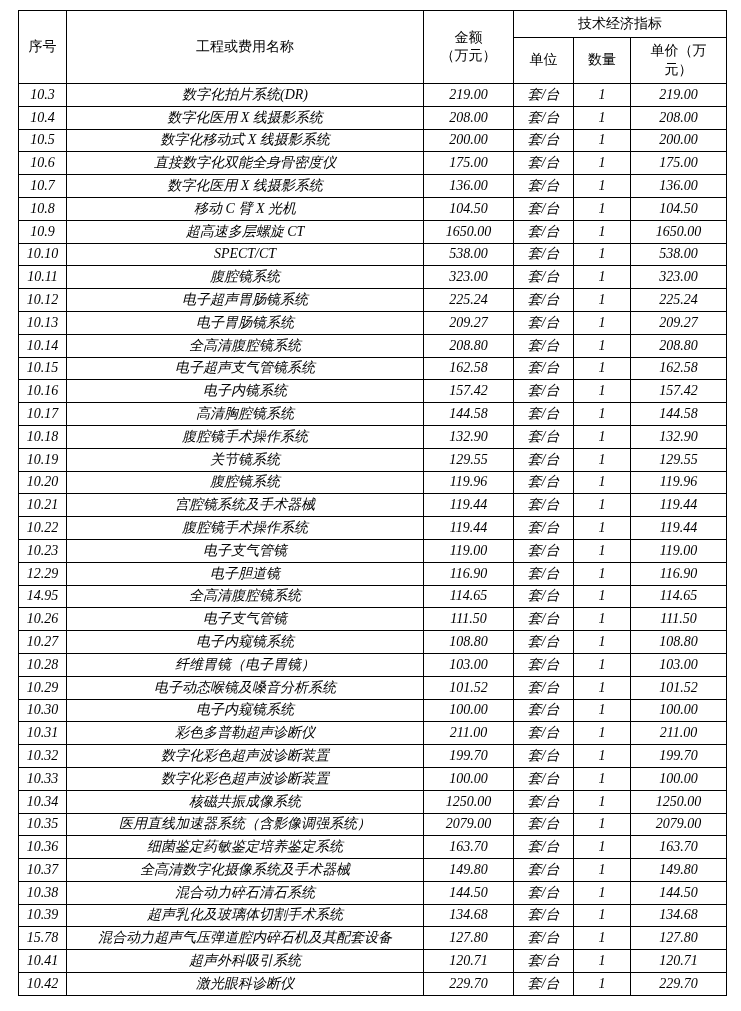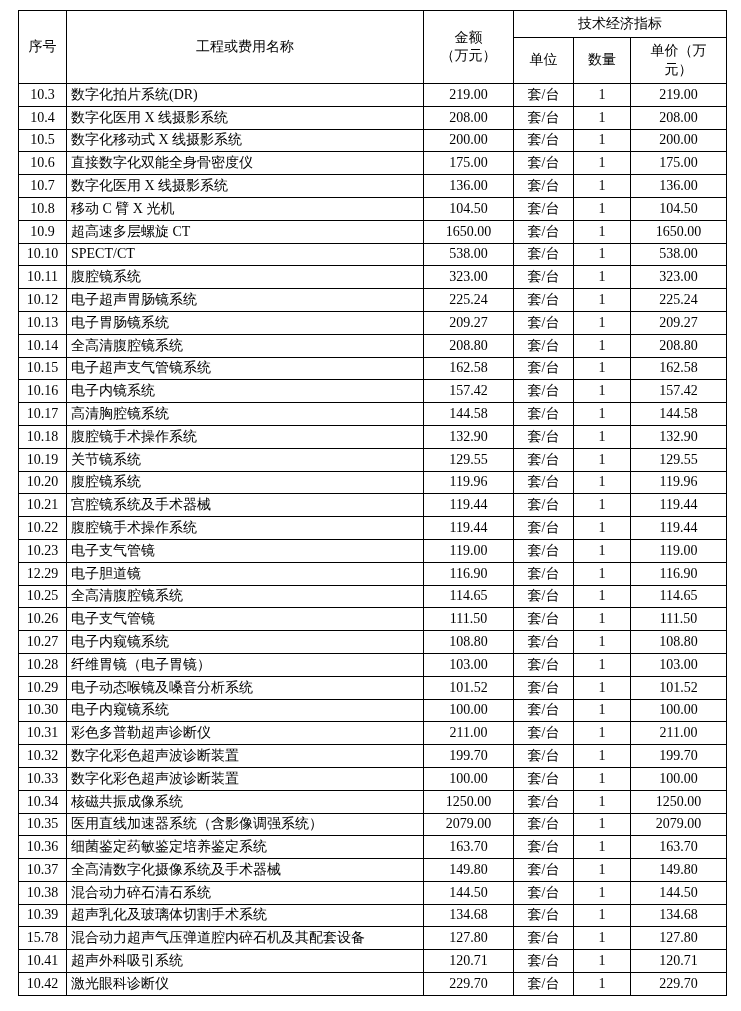--- a/index.html
+++ b/index.html
@@ -39,23 +39,23 @@
   table.cost-table th {
     font-weight: normal;
     text-align: center;
     white-space: pre-line;
     margin-top: 8px;
   }
   thead tr.hrow-top th { height: 26px; }
   thead tr.hrow-top th.th-span { height: 26px; }
   thead th.th-tall { height: 73px; }
   thead tr.hrow-bottom th { height: 45px; }
-  tbody tr { height: 22.8px; }
+  tbody tr { height: 22.8px; font-style: italic; }
   td.c0 { text-align: center; }
-  td.c1 { text-align: left; padding-left: 9px; }
+  td.c1 { text-align: center; padding-left: 9px; }
   td.c2 { text-align: center; }
   td.c3 { text-align: center; }
   td.c4 { text-align: center; }
   td.c5 { text-align: center; }
 </style>
 </head>
 <body>
 
 <div class="page">
   <table class="cost-table">
@@ -253,21 +253,21 @@
         </tr>
         <tr>
           <td class="c0">12.29</td>
           <td class="c1">电子胆道镜</td>
           <td class="c2">116.90</td>
           <td class="c3">套/台</td>
           <td class="c4">1</td>
           <td class="c5">116.90</td>
         </tr>
         <tr>
-          <td class="c0">10.25</td>
+          <td class="c0">14.95</td>
           <td class="c1">全高清腹腔镜系统</td>
           <td class="c2">114.65</td>
           <td class="c3">套/台</td>
           <td class="c4">1</td>
           <td class="c5">114.65</td>
         </tr>
         <tr>
           <td class="c0">10.26</td>
           <td class="c1">电子支气管镜</td>
           <td class="c2">111.50</td>

